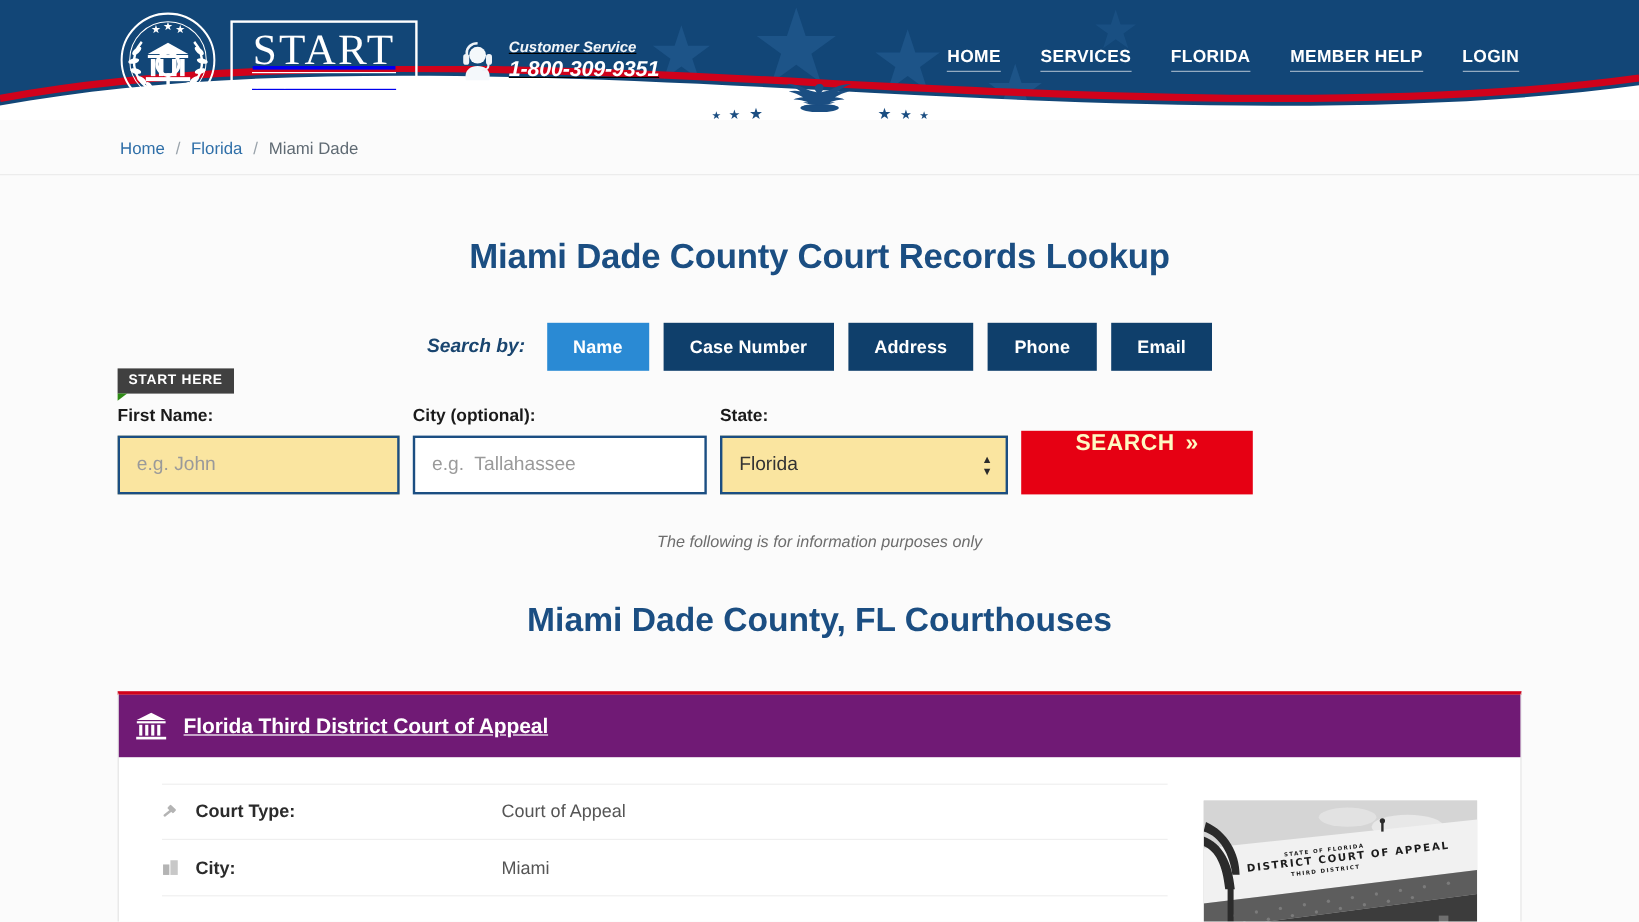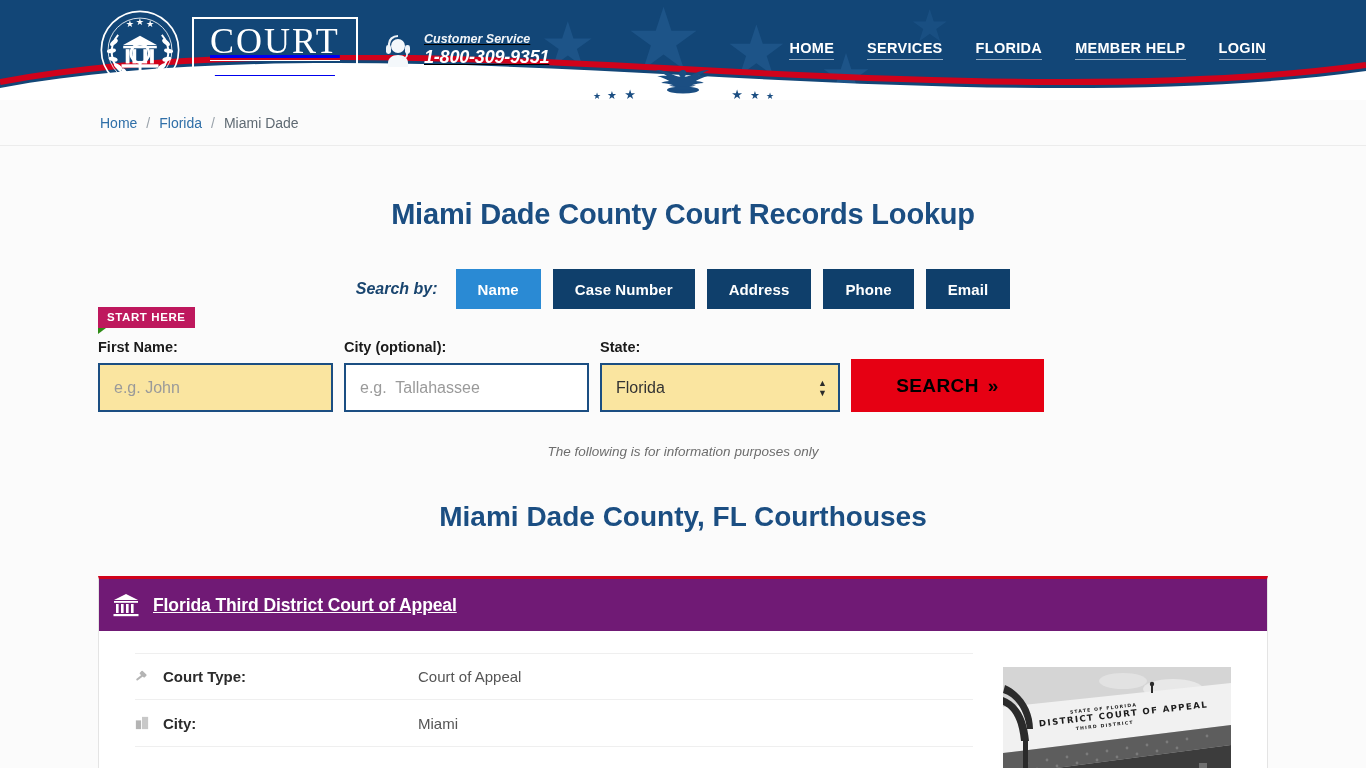--- a/index.html
+++ b/index.html
@@ -196,21 +196,21 @@
     position: relative;
     margin: 30px auto 0 auto;
     width: 1170px;
     display: flex;
     align-items: flex-end;
     gap: 11px;
   }
   .start-here {
     position: absolute;
     left: 0; top: -32px;
-    background: #be185d;
+    background: #404040;
     color: #ffffff;
     font-size: 11.5px;
     font-weight: bold;
     letter-spacing: .6px;
     padding: 4px 9px 4px 9px;
     line-height: 13px;
   }
   .start-here::after {
     content: "";
     position: absolute;
@@ -264,29 +264,29 @@
     display: flex; flex-direction: column;
     gap: 3px;
     pointer-events: none;
     color: #2b2b2b;
     font-size: 9px;
     line-height: 7px;
   }
   .search-btn {
     height: 53px;
     background: #e60013;
-    color: #000000;
+    color: #fef9c3;
     border: none;
     font-size: 19px;
     font-weight: bold;
     letter-spacing: .4px;
     padding: 0 26px;
     cursor: pointer;
     font-family: "Liberation Sans", sans-serif;
-    display: flex; align-items: center; gap: 9px;
+    display: flex; align-items: flex-start; gap: 9px;
     justify-content: center;
     min-width: 193px;
   }
 
   .disclaimer {
     text-align: center;
     color: #6d6d6d;
     font-style: italic;
     font-size: 13.5px;
     margin-top: 32px;
@@ -416,21 +416,21 @@
           <rect x="41" y="49" width="4.5" height="17" fill="#ffffff"></rect>
           <rect x="54" y="49" width="4.5" height="17" fill="#ffffff"></rect>
           <rect x="62" y="49" width="4.5" height="17" fill="#ffffff"></rect>
           <rect x="28" y="67" width="44" height="4" fill="#ffffff"></rect>
 
           <circle cx="50" cy="54" r="11" fill="none" stroke="#ffffff" stroke-width="3.2"></circle>
           <rect x="48.4" y="63" width="3.4" height="17" fill="#ffffff"></rect>
         </svg>
       </span>
       <span class="wordmark">
-        <span class="l1">COURT</span>
+        <span class="l1">START</span>
         <span class="l2">CASE FINDER</span>
       </span>
     </a>
 
     <div class="support-block">
       <span class="support-icon">
         <svg viewBox="0 0 32 34" width="32" height="34">
           <path d="M16 3c-5.3 0-9 3.6-9 8v5" fill="none" stroke="#eef3f8" stroke-width="2.2"></path>
           <rect x="4" y="12" width="5" height="9" rx="2.4" fill="#eef3f8"></rect>
           <rect x="23" y="12" width="5" height="9" rx="2.4" fill="#eef3f8"></rect>

